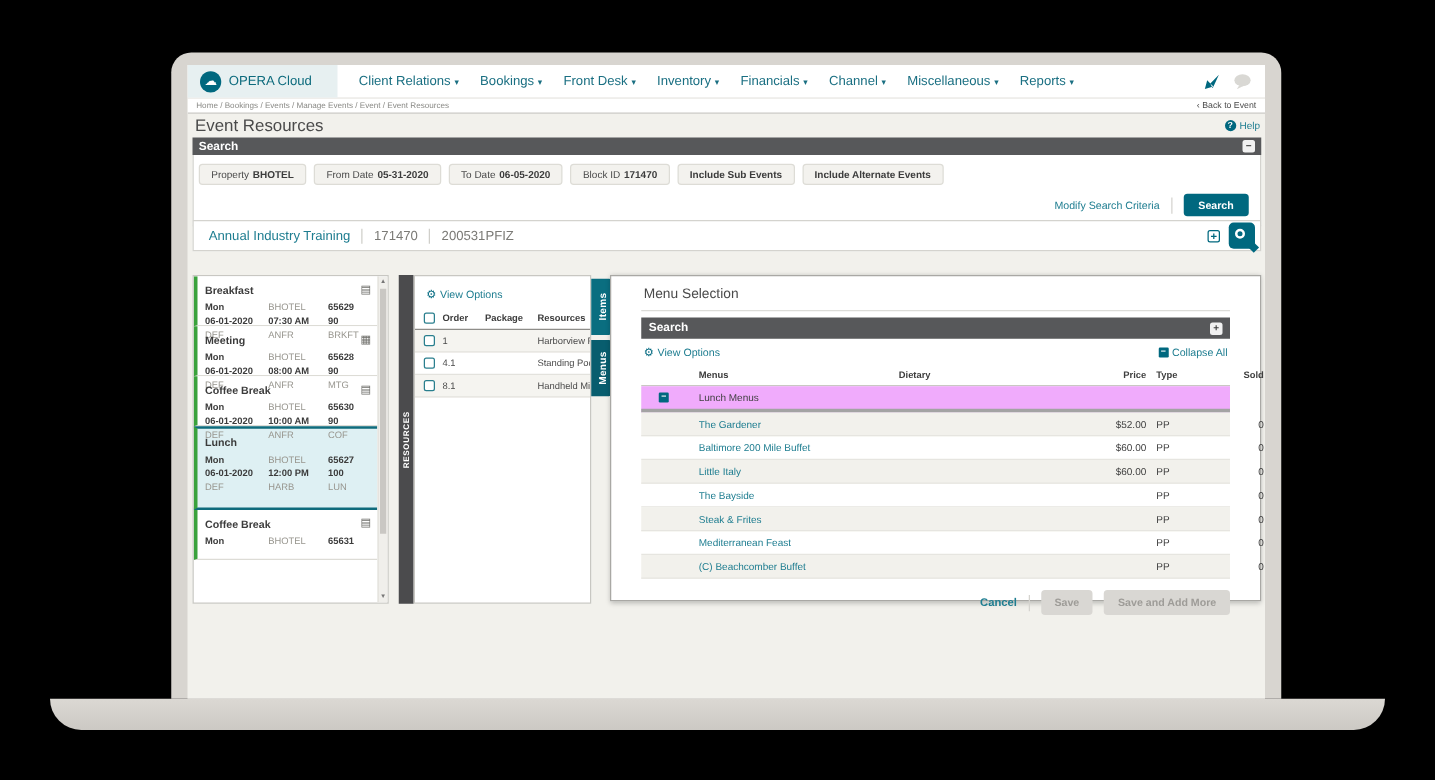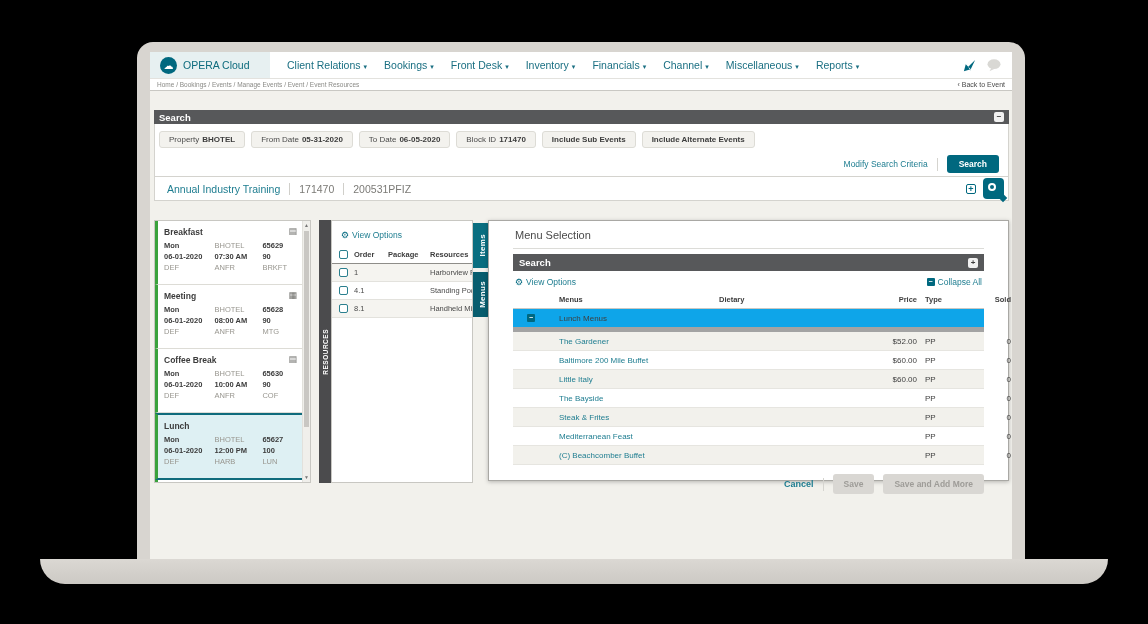--- a/index.html
+++ b/index.html
@@ -87,21 +87,21 @@
     background:var(--accent);transform:rotate(45deg);}
 
   
   .main-row{position:absolute;left:4px;right:3px;top:168px;height:263px;}
 
   
   .events-panel{position:absolute;left:0;top:0;bottom:0;width:157px;background:#fff;
     border:1px solid #c8c7c2;overflow:hidden;}
   .events-scroll{position:absolute;left:0;top:0;bottom:0;right:8px;overflow:hidden;}
   .event-card{border-left:3px solid var(--green);border-bottom:1px solid #dddcd6;
-    padding:6px 5px 5px 6px;height:64px;background:#fff;cursor:pointer;}
+    padding:6px 5px 5px 6px;height:40px;background:#fff;cursor:pointer;}
   .event-card.selected{background:var(--sel);border-top:2px solid var(--selborder);
     border-bottom:2px solid var(--selborder);height:67px;}
   .ec-head{display:flex;justify-content:space-between;align-items:flex-start;margin-bottom:4px;}
   .ec-title{font-size:8.5px;font-weight:bold;color:#3c3c3c;}
   .card-icon{font-size:9px;color:#6e6e6a;line-height:9px;}
   .ec-grid{display:grid;grid-template-columns:38% 36% 26%;row-gap:2px;font-size:7.5px;}
   .ec-grid .b{font-weight:bold;color:#3c3c3c;}
   .ec-grid .m{color:var(--muted);}
   .vscrollbar{position:absolute;right:0;top:0;bottom:0;width:8px;background:#f0efeb;
     border-left:1px solid #e2e1dc;display:flex;flex-direction:column;cursor:pointer;}
@@ -146,21 +146,21 @@
   .mp-search{height:17px;background:var(--bar);color:#fff;font-size:9.5px;font-weight:bold;
     display:flex;align-items:center;justify-content:space-between;padding:0 6px;margin-top:5px;
     cursor:pointer;}
   .mp-options{display:flex;justify-content:space-between;align-items:center;padding:6px 2px 5px 2px;}
   .collapse-all{display:flex;align-items:center;gap:3px;color:var(--link);font-size:8.5px;cursor:pointer;}
   .mini-sq{width:8px;height:8px;background:var(--accent);color:#fff;border-radius:1px;
     font-size:7px;line-height:7px;text-align:center;font-weight:bold;}
   .m-grid{display:grid;grid-template-columns:46px 160px 138px 60px 55px 40px;align-items:center;}
   .m-head{font-size:7.5px;font-weight:bold;color:#3c3c3c;border-bottom:1px solid #c9c8c3;
     padding:3px 0 4px 0;}
-  .m-group{background:#0ea5e9;padding:4.5px 0;font-size:8px;color:#3f3f3f;border-bottom:5px solid #a3a3a3;}
+  .m-group{background:#f0abfc;padding:4.5px 0;font-size:8px;color:#3f3f3f;border-bottom:3px solid #a3a3a3;}
   .m-group .mini-sq{margin-left:14px;}
   .m-row{padding:4.5px 0;font-size:8px;border-bottom:1px solid #e6e5e0;cursor:pointer;}
   .m-row.alt{background:#f2f1ec;}
   .c-name{color:var(--link);cursor:pointer;white-space:nowrap;overflow:hidden;}
   .c-diet{color:#4a4a4a;}
   .c-price{text-align:right;color:#3f3f3f;}
   .c-type{padding-left:8px;color:#3f3f3f;}
   .c-sold{text-align:right;color:#3f3f3f;padding-right:1px;}
   .mp-footer{display:flex;justify-content:flex-end;align-items:center;gap:9px;margin-top:9px;}
   .cancel-link{color:var(--link);font-size:9px;font-weight:bold;cursor:pointer;}
@@ -202,20 +202,27 @@
               </svg>
           </span>
         </div>
       </header>
 
       <div class="breadcrumb-bar">
         <span class="breadcrumb">Home / Bookings / Events / Manage Events / Event / Event Resources</span>
         <span class="back-link"><span class="back-arrow">‹</span><span>Back to Event</span></span>
       </div>
 
+      <div class="page-head">
+        <h1>Event Resources</h1>
+        <span class="help-link">
+          <span class="help-icon">?</span>
+          <span>Help</span>
+        </span>
+      </div>
 
       <div class="search-header">
         <span>Search</span>
         <span class="box-icon">−</span>
       </div>
       <div class="search-body">
         <div class="chips" id="chips">
             <span class="chip"><span class="lab">Property</span><span class="val">BHOTEL</span></span>
             <span class="chip"><span class="lab">From Date</span><span class="val">05-31-2020</span></span>
             <span class="chip"><span class="lab">To Date</span><span class="val">06-05-2020</span></span>

